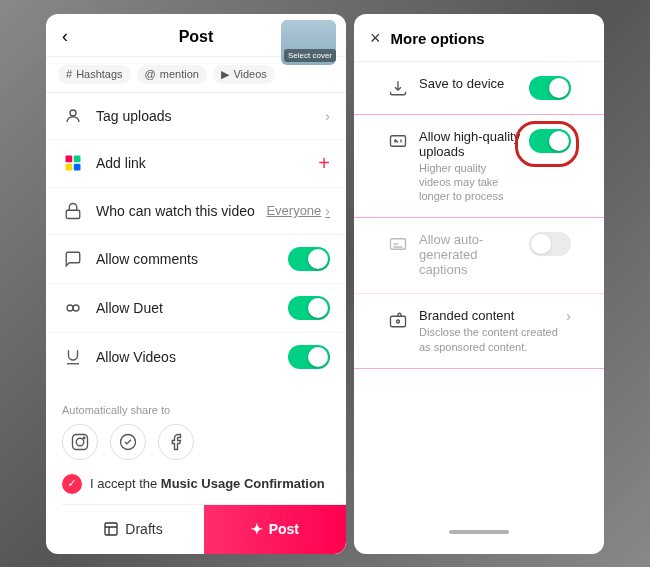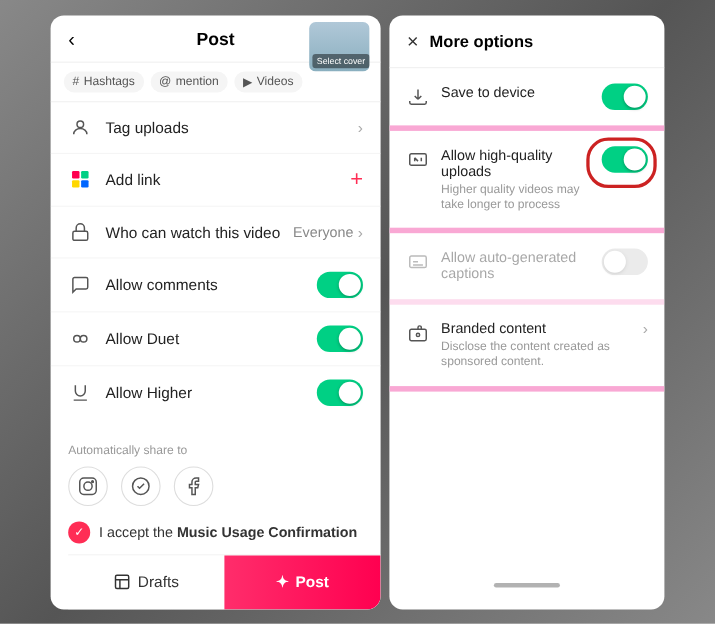--- a/index.html
+++ b/index.html
@@ -137,20 +137,21 @@
       font-size: 14px;
       color: #222;
     }
 
     .menu-item-right {
       font-size: 13px;
       color: #888;
       display: flex;
       align-items: center;
       gap: 4px;
+      text-decoration: underline;
     }
 
     .chevron {
       font-size: 14px;
       color: #aaa;
     }
 
     .plus-icon {
       color: #ff2d55;
       font-size: 20px;
@@ -299,22 +300,22 @@
 
     .right-header-title {
       font-size: 15px;
       font-weight: 600;
       color: #000;
     }
 
     .right-menu-item {
       display: flex;
       align-items: flex-start;
-      padding: 14px 15px;
-      border-bottom: 5px solid #f9a8d4;
+      padding: 14px 33px;
+      border-bottom: 1px solid #f9a8d4;
       position: relative;
     }
 
     .right-item-icon {
       width: 22px;
       height: 22px;
       display: flex;
       align-items: center;
       justify-content: center;
       margin-right: 10px;
@@ -521,21 +522,21 @@
       <div class="toggle"></div>
     </div>
 
     <div class="menu-item">
       <div class="menu-item-icon">
         <svg width="18" height="18" viewBox="0 0 24 24" fill="none" stroke="#555" stroke-width="1.8">
             <path d="M6 3v7a6 6 0 006 6 6 6 0 006-6V3"></path>
             <line x1="4" y1="21" x2="20" y2="21"></line>
           </svg>
       </div>
-      <span class="menu-item-text">Allow Higher</span>
+      <span class="menu-item-text">Allow Videos</span>
       <div class="toggle"></div>
     </div>
 
   </div>
 
   <div class="auto-share-section" style="margin-top:24px;">
     <div class="auto-share-label">Automatically share to</div>
     <div class="social-icons-row">
       <div class="social-icon-btn">
         <svg width="18" height="18" viewBox="0 0 24 24" fill="none" stroke="#555" stroke-width="1.8">

